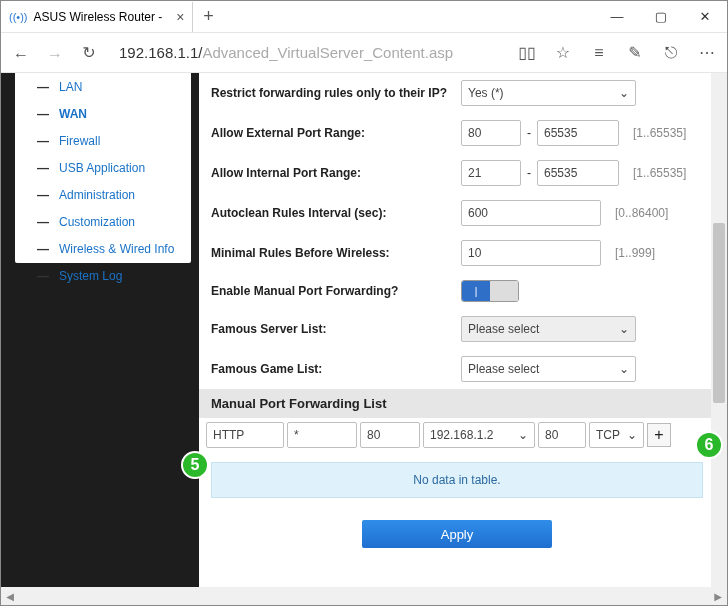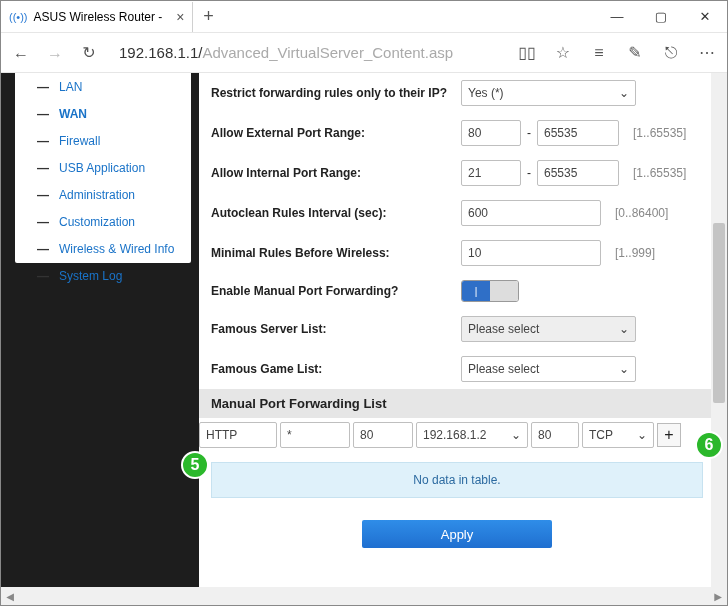--- a/index.html
+++ b/index.html
@@ -36,21 +36,21 @@
 .inp.wide { width: 140px; }
 .hint { color: #888; margin-left: 14px; text-align: center; }
 
 .section-hdr { background: #e6e6e6; font-weight: bold; padding: 7px 12px; font-size: 13px; }
 
 .toggle { width: 58px; height: 22px; border: 1px solid #999; border-radius: 3px; display: flex; overflow: hidden; }
 .toggle .on { flex: 1; background: #2f6fc7; display:flex; align-items:center; justify-content:center; color:#fff; font-size:10px;}
 .toggle .off { flex: 1; background: #ddd; }
 
 .tbl-head { display: flex; padding: 6px 12px 2px; font-size: 11px; font-weight: bold; color: #333; }
-.tbl-row { display: flex; padding: 4px 0 8px; gap: 3px; align-items: center; }
+.tbl-row { display: flex; padding: 4px 7px 8px; gap: 3px; align-items: center; }
 .c-service{width:78px} .c-source{width:82px} .c-pr{width:78px} .c-local{width:118px} .c-lp{width:48px} .c-proto{width:60px}
 .c-service-i{width:78px} .c-source-i{width:70px} .c-pr-i{width:60px} .c-lp-i{width:48px}
 .add-btn { width: 24px; height: 24px; border:1px solid #bbb; display:flex; align-items:center; justify-content:center; font-size:16px; background:#f7f7f7;}
 .no-data { margin: 6px 12px; background: #dff1fa; border:1px solid #c7e2f0; text-align:center; padding: 10px; color:#2c6aa0; font-size:12px;}
 .apply { width: 190px; height: 28px; background: linear-gradient(#2f8de8,#1f6fd0); color:#fff; border:none; border-radius:2px; font-size:13px; display:block; margin: 22px auto; }
 
 .badge { position:absolute; width:28px; height:28px; border-radius:50%; background:#2bb82b; border:2px solid #fff; color:#fff; font-weight:bold; display:flex; align-items:center; justify-content:center; font-size:16px; z-index:5; }
 
 .v-scroll { position:absolute; right:0; top:0; bottom:0; width:16px; background:#f0f0f0; }
 .v-thumb { position:absolute; left:2px; right:2px; top:150px; height:180px; background:#c4c4c4; border-radius:2px;}
@@ -188,21 +188,21 @@
     <div class="section-hdr">Manual Port Forwarding List</div>
     <div class="tbl-row">
       <input class="inp c-service-i" value="HTTP" style="">
       <input class="inp c-source-i" value="*" style="">
       <input class="inp c-pr-i" value="80" style="">
       <div class="sel" style="width:112px">
           <span>192.168.1.2</span>
           <span>⌄</span>
         </div>
       <input class="inp c-lp-i" value="80" style="">
-      <div class="sel" style="width:72px">
+      <div class="sel" style="width:55px">
           <span>TCP</span>
           <span>⌄</span>
         </div>
       <div class="add-btn">+</div>
     </div>
     <div class="no-data">No data in table.</div>
     <button class="apply">Apply</button>
 
     <div class="badge" style="left:-18px; top:378px">5</div>
     <div class="badge" style="right:-8px; top:358px">6</div>

